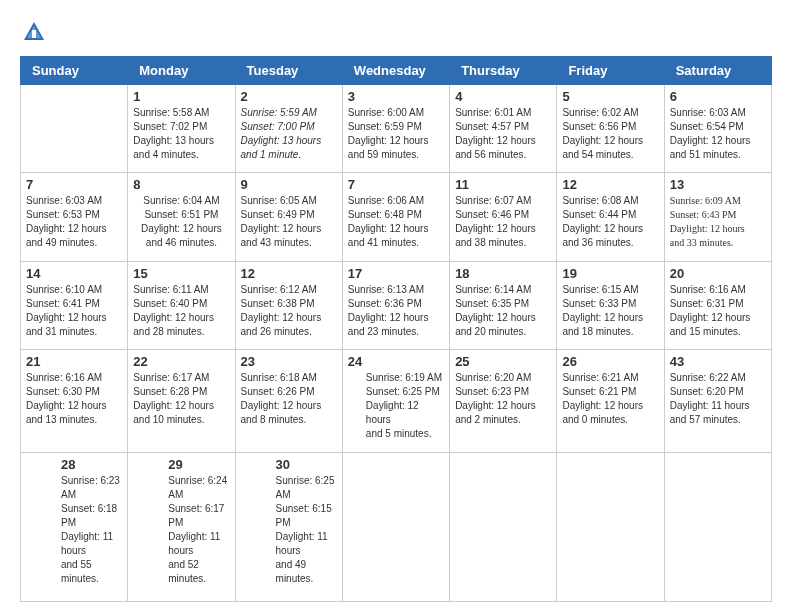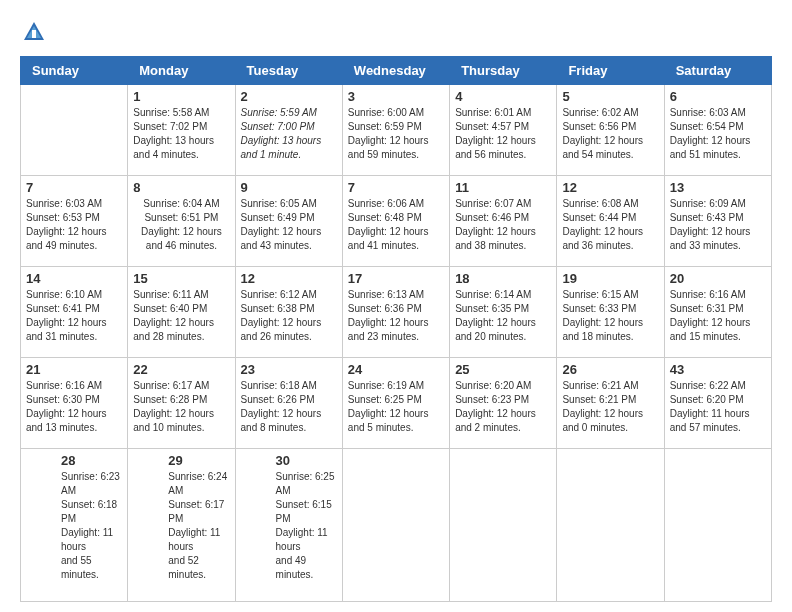--- a/index.html
+++ b/index.html
@@ -211,21 +211,21 @@
           </td>
           <td>
             <span class="day-number">12</span>
             <div class="day-info" style="white-space: pre-line;">Sunrise: 6:08 AM
 Sunset: 6:44 PM
 Daylight: 12 hours
 and 36 minutes.</div>
           </td>
           <td>
             <span class="day-number">13</span>
-            <div class="day-info" style="white-space: pre-line;">Sunrise: 6:09 AM
+            <div class="day-info" style="white-space: pre-line; font-family: Liberation Serif, serif;">Sunrise: 6:09 AM
 Sunset: 6:43 PM
 Daylight: 12 hours
 and 33 minutes.</div>
           </td>
         </tr>
         <tr>
           <td>
             <span class="day-number">14</span>
             <div class="day-info" style="white-space: pre-line;">Sunrise: 6:10 AM
 Sunset: 6:41 PM
@@ -292,21 +292,21 @@
           </td>
           <td>
             <span class="day-number">23</span>
             <div class="day-info" style="white-space: pre-line;">Sunrise: 6:18 AM
 Sunset: 6:26 PM
 Daylight: 12 hours
 and 8 minutes.</div>
           </td>
           <td>
             <span class="day-number">24</span>
-            <div class="day-info" style="white-space: pre-line;">Sunrise: 6:19 AM
+            <div class="day-info" style="white-space: pre-line; margin-left: 18px;">Sunrise: 6:19 AM
 Sunset: 6:25 PM
 Daylight: 12 hours
 and 5 minutes.</div>
           </td>
           <td>
             <span class="day-number">25</span>
             <div class="day-info" style="white-space: pre-line;">Sunrise: 6:20 AM
 Sunset: 6:23 PM
 Daylight: 12 hours
 and 2 minutes.</div>

